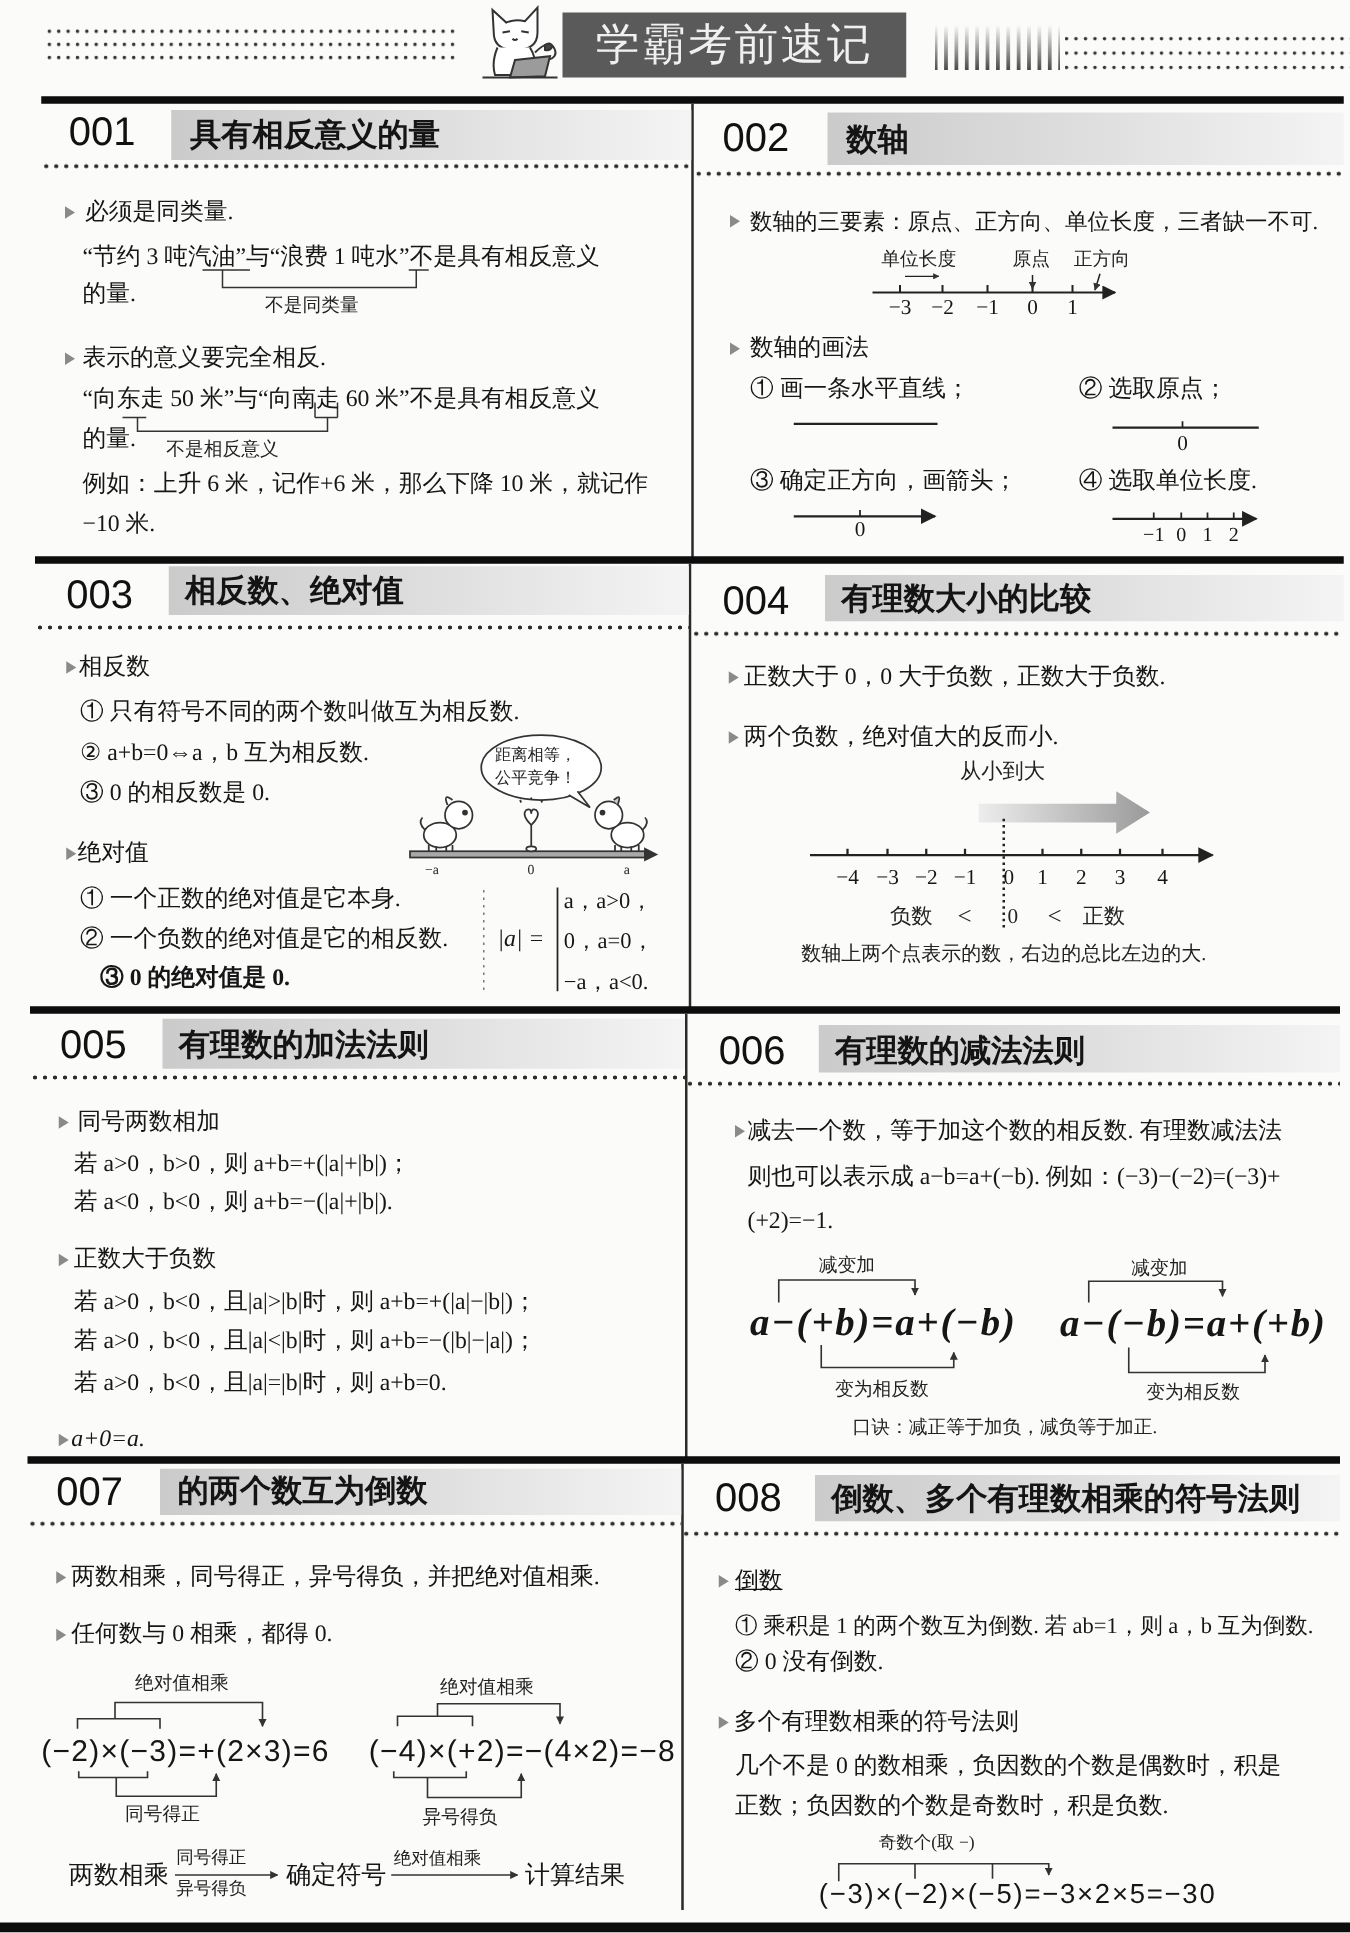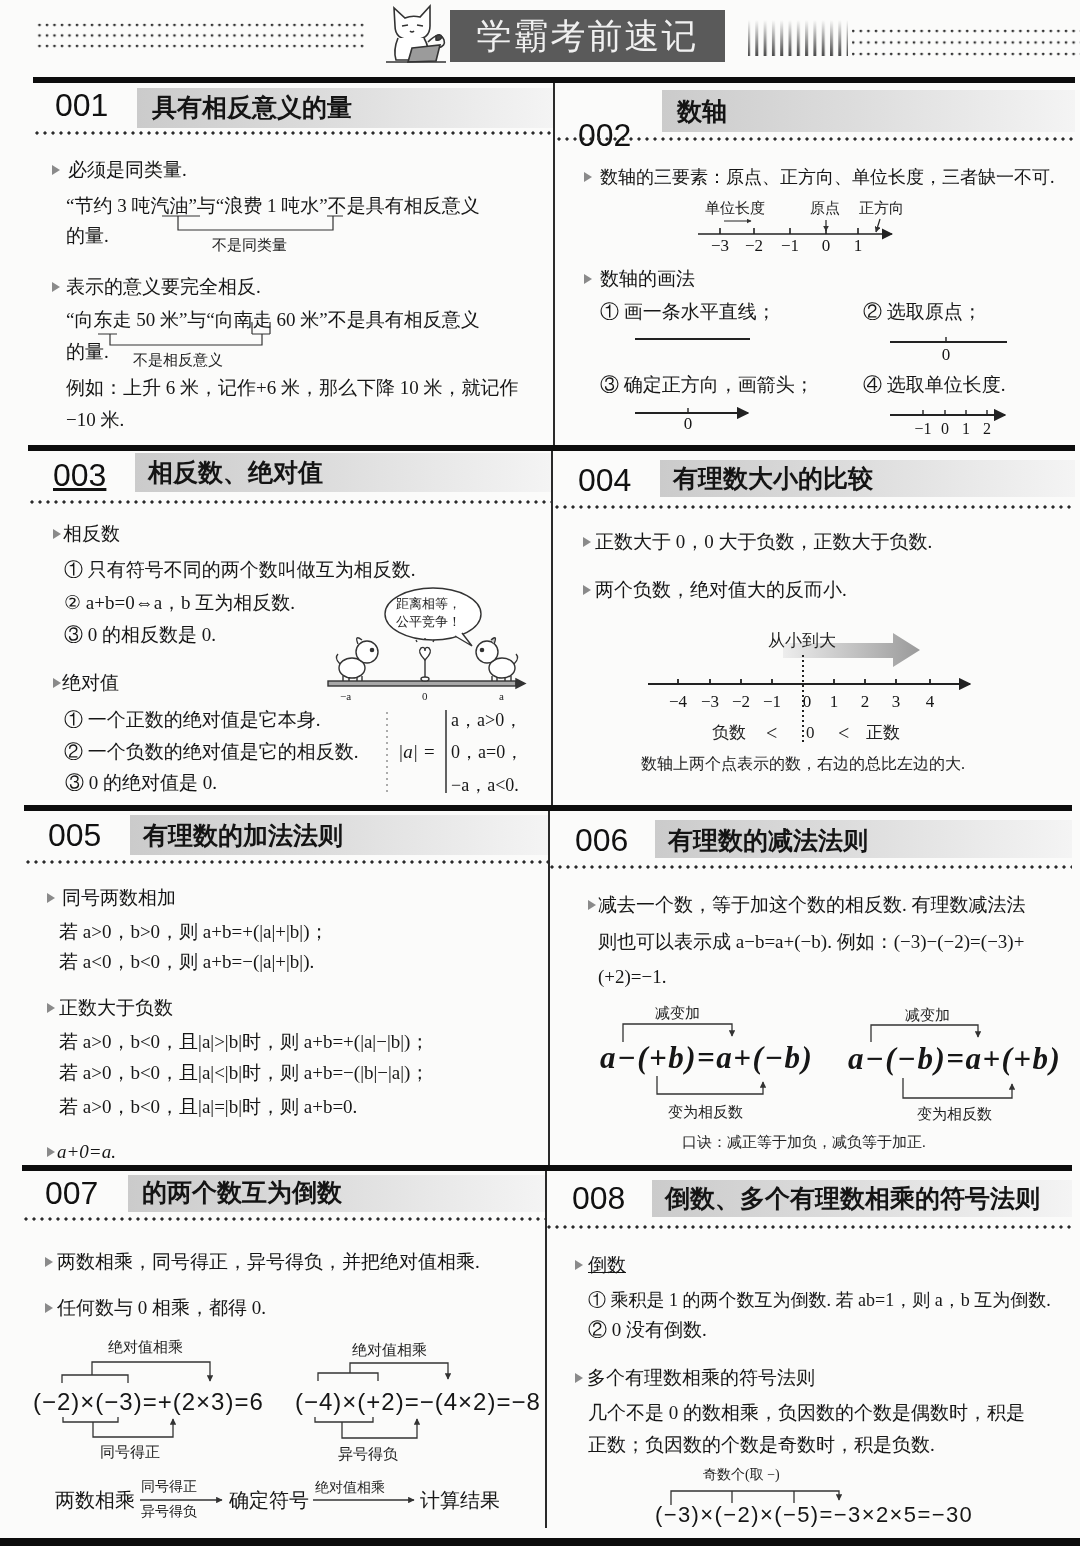--- a/index.html
+++ b/index.html
@@ -210,21 +210,21 @@
   <div class="abs t" style="left:66px;top:276px;">表示的意义要完全相反.</div>
   <div class="abs t" style="left:66px;top:309px;">“向东走 50 米”与“向南走 60 米”不是具有相反意义</div>
   <div class="abs t" style="left:66px;top:341px;">的量.</div>
   <div class="abs s" style="left:133px;top:351px;">不是相反意义</div>
   <div class="abs t" style="left:66px;top:377px;">例如：上升 6 米，记作+6 米，那么下降 10 米，就记作</div>
   <div class="abs t" style="left:66px;top:409px;">−10 米.</div>
 </div>
 
 <div>
   <div class="tbg" style="left:662px;top:90px;width:413px;height:42px;"></div>
-  <div class="abs num" style="left:578px;top:93px;margin-top:25px;">002</div>
+  <div class="abs num" style="left:578px;top:93px;">002</div>
   <div class="abs ttl" style="left:677px;top:97px;">数轴</div>
   <div class="dots" style="left:555px;top:137px;width:520px;"></div>
 
   <div class="tri" style="left:584px;top:172px;"></div>
   <div class="abs t18" style="left:600px;top:166px;">数轴的三要素：原点、正方向、单位长度，三者缺一不可.</div>
   <div class="abs s" style="left:705px;top:199px;">单位长度</div>
   <div class="abs s" style="left:810px;top:199px;">原点</div>
   <div class="abs s" style="left:859px;top:199px;">正方向</div>
   <div class="tk" style="left:705px;top:236px;">−3</div>
   <div class="tk" style="left:739px;top:236px;">−2</div>
@@ -241,59 +241,59 @@
   <div class="tk" style="left:673px;top:414px;">0</div>
   <div class="abs t" style="left:863px;top:374px;">④ 选取单位长度.</div>
   <div class="tk16" style="left:913px;top:419px;">−1</div>
   <div class="tk16" style="left:935px;top:419px;">0</div>
   <div class="tk16" style="left:956px;top:419px;">1</div>
   <div class="tk16" style="left:977px;top:419px;">2</div>
 </div>
 
 <div>
   <div class="tbg" style="left:135px;top:453px;width:416px;height:39px;"></div>
-  <div class="abs num" style="left:53px;top:458px;text-decoration:underline;">003</div>
+  <div class="abs num" style="left:53px;top:458px;">003</div>
   <div class="abs ttl" style="left:148px;top:458px;">相反数、绝对值</div>
   <div class="dots" style="left:28px;top:500px;width:523px;"></div>
 
   <div class="tri" style="left:53px;top:529px;"></div>
   <div class="abs t" style="left:63px;top:523px;">相反数</div>
   <div class="abs t" style="left:64px;top:559px;">① 只有符号不同的两个数叫做互为相反数.</div>
   <div class="abs t" style="left:64px;top:592px;">② a+b=0⇔a，b 互为相反数.</div>
   <div class="abs t" style="left:64px;top:624px;">③ 0 的相反数是 0.</div>
 
   <div class="abs xs" style="left:396px;top:596px;">距离相等，</div>
   <div class="abs xs" style="left:396px;top:614px;">公平竞争！</div>
   <div class="abs xs" style="left:340px;top:688px;font-size:11px;">−a</div>
   <div class="abs xs" style="left:422px;top:688px;font-size:11px;">0</div>
   <div class="abs xs" style="left:499px;top:688px;font-size:11px;">a</div>
 
   <div class="tri" style="left:53px;top:678px;"></div>
   <div class="abs t" style="left:62px;top:672px;">绝对值</div>
   <div class="abs t" style="left:64px;top:709px;">① 一个正数的绝对值是它本身.</div>
   <div class="abs t" style="left:64px;top:741px;">② 一个负数的绝对值是它的相反数.</div>
-  <div class="abs t" style="left:65px;top:772px;">③ 0 的绝对值是 0.</div>
+  <div class="abs t" style="left:80px;top:772px;font-weight:bold;">③ 0 的绝对值是 0.</div>
   <div class="abs t math" style="left:398px;top:741px;font-style:italic;">|a| =</div>
   <div class="abs t math" style="left:451px;top:709px;font-size:18px;">a，a&gt;0，</div>
   <div class="abs t math" style="left:451px;top:741px;font-size:18px;">0，a=0，</div>
   <div class="abs t math" style="left:451px;top:774px;font-size:18px;">−a，a&lt;0.</div>
 </div>
 
 <div>
   <div class="tbg" style="left:660px;top:460px;width:415px;height:37px;"></div>
   <div class="abs num" style="left:578px;top:463px;">004</div>
   <div class="abs ttl" style="left:673px;top:464px;">有理数大小的比较</div>
   <div class="dots" style="left:553px;top:505px;width:522px;"></div>
 
   <div class="tri" style="left:583px;top:537px;"></div>
   <div class="abs t" style="left:595px;top:531px;">正数大于 0，0 大于负数，正数大于负数.</div>
   <div class="tri" style="left:583px;top:585px;"></div>
   <div class="abs t" style="left:595px;top:579px;">两个负数，绝对值大的反而小.</div>
 
-  <div class="abs s" style="left:768px;top:631px;font-size:17px;line-height:20px;">从小到大</div>
+  <div class="abs s" style="left:768px;top:607px;font-size:17px;line-height:20px;">从小到大</div>
   <div class="tk" style="left:663px;top:692px;">−4</div>
   <div class="tk" style="left:695px;top:692px;">−3</div>
   <div class="tk" style="left:726px;top:692px;">−2</div>
   <div class="tk" style="left:757px;top:692px;">−1</div>
   <div class="tk" style="left:792px;top:692px;">0</div>
   <div class="tk" style="left:819px;top:692px;">1</div>
   <div class="tk" style="left:850px;top:692px;">2</div>
   <div class="tk" style="left:881px;top:692px;">3</div>
   <div class="tk" style="left:915px;top:692px;">4</div>
 

